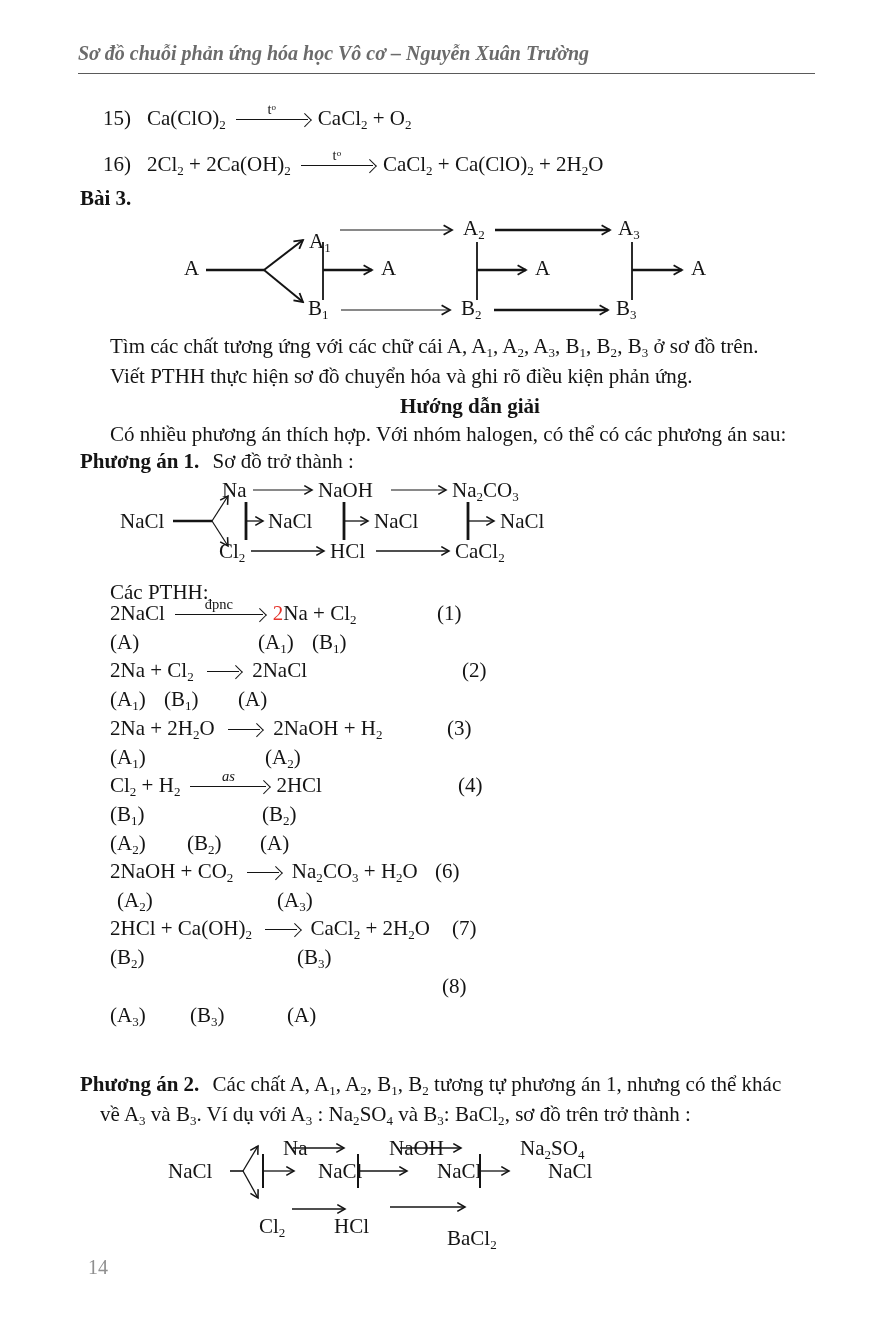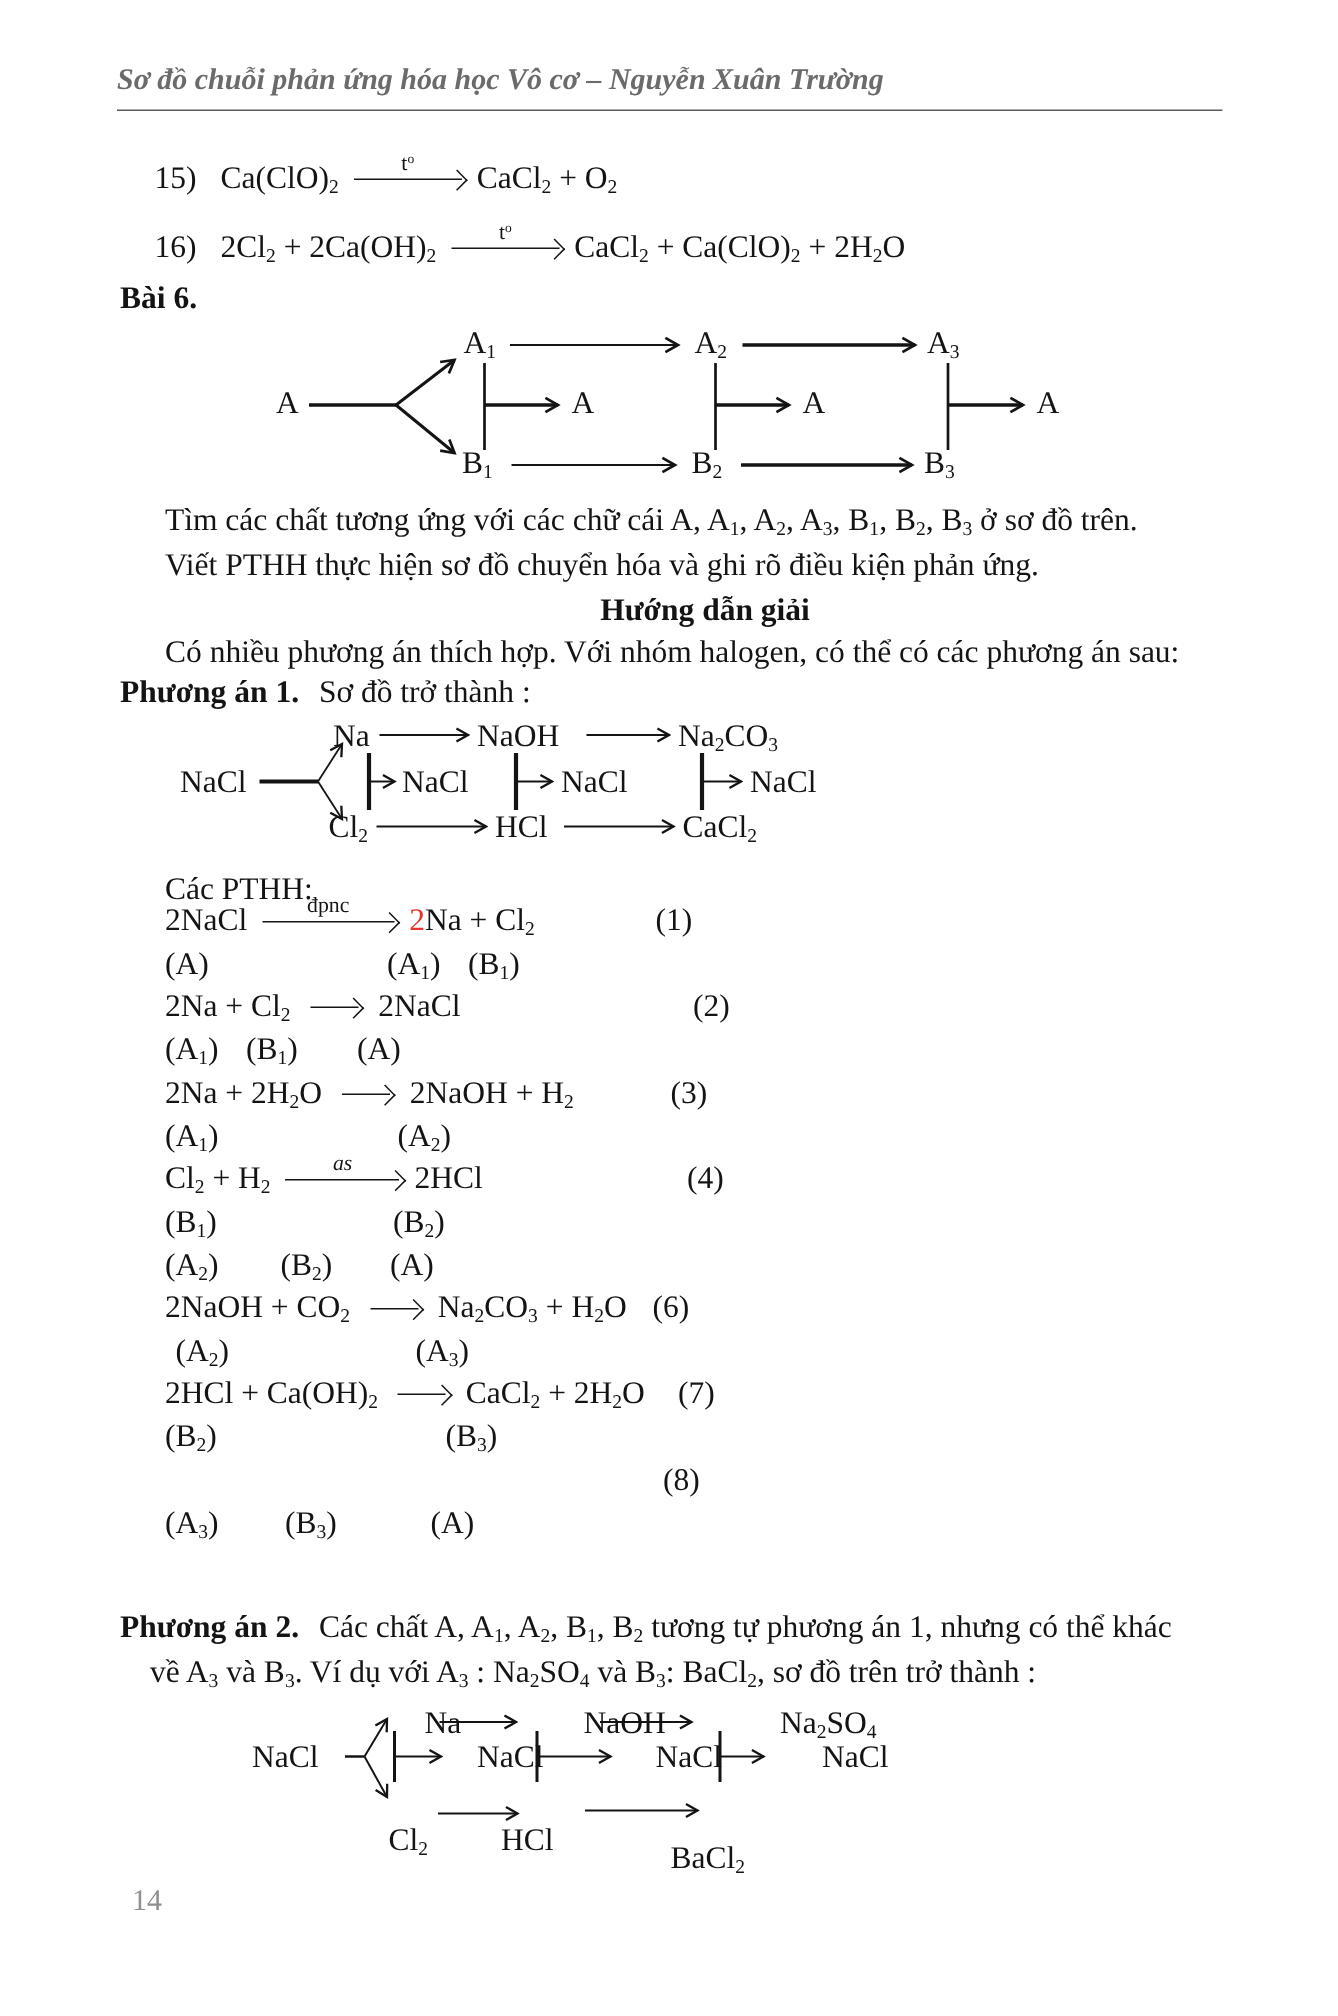--- a/index.html
+++ b/index.html
@@ -39,21 +39,21 @@
   <div class="abs hdr" style="left:78px;top:42px;">Sơ đồ chuỗi phản ứng hóa học Vô cơ – Nguyễn Xuân Trường</div>
   <div class="hdr-rule"></div>
 
   <div class="abs" style="left:103px;top:106px;">
     <span style="margin-right:16px;">15)</span><span>Ca(ClO)<sub>2</sub></span><span class="rxn" style="width:72px;"><span class="lab">t<sup>o</sup></span><span class="shaft"></span></span><span>CaCl<sub>2</sub> + O<sub>2</sub></span>
   </div>
   <div class="abs" style="left:103px;top:152px;">
     <span style="margin-right:16px;">16)</span><span>2Cl<sub>2</sub> + 2Ca(OH)<sub>2</sub></span><span class="rxn" style="width:72px;"><span class="lab">t<sup>o</sup></span><span class="shaft"></span></span><span>CaCl<sub>2</sub> + Ca(ClO)<sub>2</sub> +  2H<sub>2</sub>O</span>
   </div>
 
-  <div class="abs bold" style="left:80px;top:186px;">Bài 6.</div>
+  <div class="abs bold" style="left:80px;top:186px;">Bài 3.</div>
 
   <div class="abs" style="left:0;top:212px;width:892px;height:118px;">
     <svg class="wires" width="892" height="118" viewBox="0 0 892 118">
       <defs>
         <marker id="ah1" viewBox="0 0 10 10" refX="8.5" refY="5" markerWidth="12" markerHeight="12" markerUnits="userSpaceOnUse" orient="auto">
           <path d="M1.5,1 L8.5,5 L1.5,9" fill="none" stroke="#141414" stroke-width="1.5"></path>
         </marker>
       </defs>
       <path d="M206,58 H264" stroke="#141414" stroke-width="2.4" fill="none"></path>
       <path d="M264,58 L303,28" stroke="#141414" stroke-width="2" fill="none" marker-end="url(#ah1)"></path>
@@ -63,21 +63,21 @@
       <path d="M341,98 H450" stroke="#141414" stroke-width="1.2" fill="none" marker-end="url(#ah1)"></path>
       <path d="M494,98 H608" stroke="#141414" stroke-width="2.4" fill="none" marker-end="url(#ah1)"></path>
       <path d="M323,30 V88" stroke="#141414" stroke-width="1.8" fill="none"></path>
       <path d="M477,30 V88" stroke="#141414" stroke-width="1.8" fill="none"></path>
       <path d="M632,30 V88" stroke="#141414" stroke-width="1.8" fill="none"></path>
       <path d="M323,58 H372" stroke="#141414" stroke-width="2.4" fill="none" marker-end="url(#ah1)"></path>
       <path d="M477,58 H526" stroke="#141414" stroke-width="2.4" fill="none" marker-end="url(#ah1)"></path>
       <path d="M632,58 H682" stroke="#141414" stroke-width="2.4" fill="none" marker-end="url(#ah1)"></path>
     </svg>
     <span class="dl" style="left:184px;top:45px;">A</span>
-    <span class="dl" style="left:309px;top:5px;">A<sub>1</sub></span>
+    <span class="dl" style="left:309px;top:18px;">A<sub>1</sub></span>
     <span class="dl" style="left:463px;top:5px;">A<sub>2</sub></span>
     <span class="dl" style="left:618px;top:5px;">A<sub>3</sub></span>
     <span class="dl" style="left:381px;top:45px;">A</span>
     <span class="dl" style="left:535px;top:45px;">A</span>
     <span class="dl" style="left:691px;top:45px;">A</span>
     <span class="dl" style="left:308px;top:85px;">B<sub>1</sub></span>
     <span class="dl" style="left:461px;top:85px;">B<sub>2</sub></span>
     <span class="dl" style="left:616px;top:85px;">B<sub>3</sub></span>
   </div>
 

